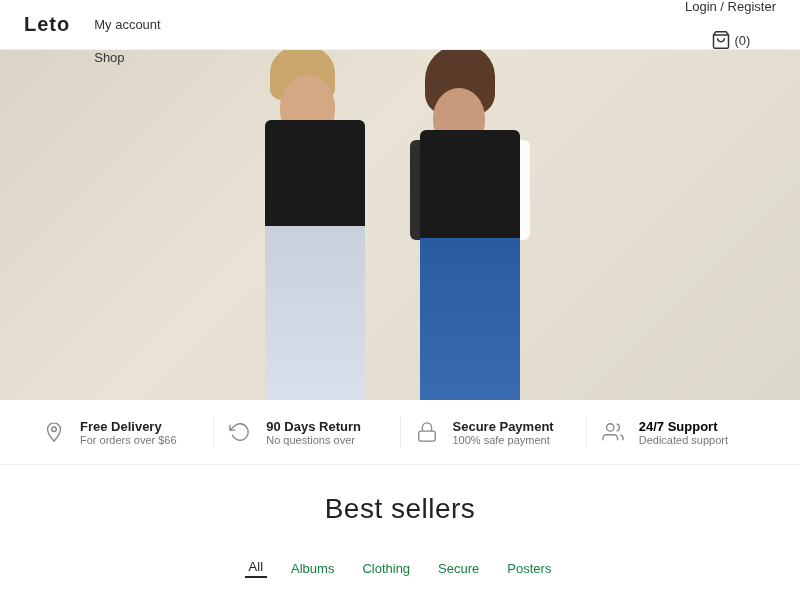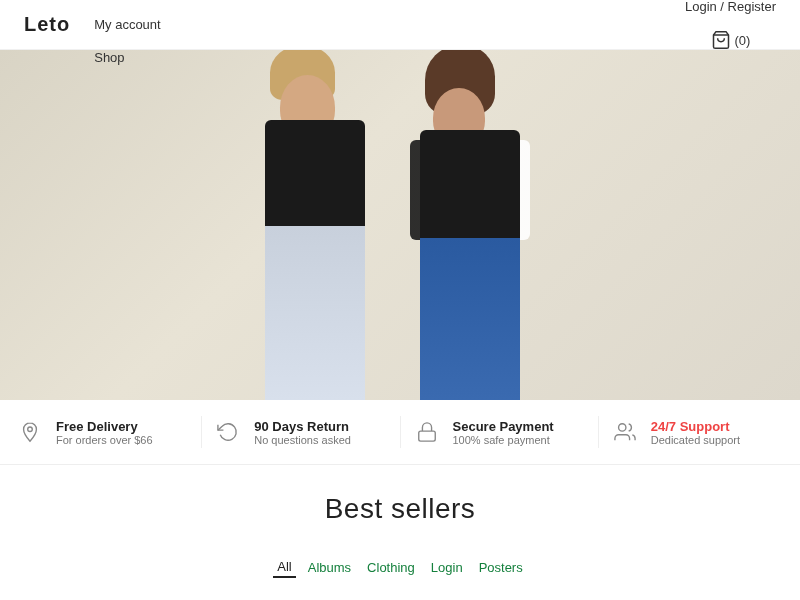--- a/index.html
+++ b/index.html
@@ -130,21 +130,21 @@
       width: 70px;
       height: 70px;
       background: #5a3a28;
       border-radius: 50% 45% 30% 30%;
     }
 
     
     .features-bar {
       display: flex;
       align-items: center;
-      padding: 16px 4px;
+      padding: 16px 28px;
       border-bottom: 1px solid #eee;
       background: #fff;
     }
     .feature-item {
       display: flex;
       align-items: center;
       gap: 10px;
       flex: 1;
       padding: 0 10px;
     }
@@ -162,21 +162,21 @@
     .feature-text .title { font-size: 13px; font-weight: 600; color: #222; }
     .feature-text .subtitle { font-size: 11px; color: #777; }
 
     
     .best-sellers {
       padding: 28px 0 16px;
       text-align: center;
       background: #fff;
     }
     .best-sellers h2 { font-size: 28px; font-weight: 400; color: #222; margin-bottom: 32px; letter-spacing: 0.5px; }
-    .filter-tabs { display: flex; align-items: center; justify-content: center; gap: 8px; }
+    .filter-tabs { display: flex; align-items: flex-end; justify-content: center; gap: 20px; }
     .filter-tab {
       font-size: 13px;
       color: #15803d;
       cursor: pointer;
       padding: 2px 4px;
       text-decoration: none;
     }
     .filter-tab.active { color: #222; border-bottom: 2px solid #222; font-weight: 500; }
 
     
@@ -270,21 +270,21 @@
 
   <div class="feature-item">
     <div class="feature-icon">
       <svg width="22" height="22" viewBox="0 0 24 24" fill="none" stroke="#888" stroke-width="1.5">
         <polyline points="1 4 1 10 7 10"></polyline>
         <path d="M3.51 15a9 9 0 102.13-9.36L1 10"></path>
       </svg>
     </div>
     <div class="feature-text">
       <div class="title">90 Days Return</div>
-      <div class="subtitle">No questions asked</div>
+      <div class="subtitle">No questions over</div>
     </div>
   </div>
 
   <div class="feature-item">
     <div class="feature-icon">
       <svg width="22" height="22" viewBox="0 0 24 24" fill="none" stroke="#888" stroke-width="1.5">
         <rect x="3" y="11" width="18" height="11" rx="2" ry="2"></rect>
         <path d="M7 11V7a5 5 0 0110 0v4"></path>
       </svg>
     </div>
@@ -297,34 +297,34 @@
   <div class="feature-item">
     <div class="feature-icon">
       <svg width="22" height="22" viewBox="0 0 24 24" fill="none" stroke="#888" stroke-width="1.5">
         <path d="M17 21v-2a4 4 0 00-4-4H5a4 4 0 00-4 4v2"></path>
         <circle cx="9" cy="7" r="4"></circle>
         <path d="M23 21v-2a4 4 0 00-3-3.87"></path>
         <path d="M16 3.13a4 4 0 010 7.75"></path>
       </svg>
     </div>
     <div class="feature-text">
-      <div class="title" style="color: #ef4444;">24/7 Support</div>
+      <div class="title" style="color: #000000;">24/7 Support</div>
       <div class="subtitle">Dedicated support</div>
     </div>
   </div>
 
 </div>
 
 <section class="best-sellers">
   <h2>Best sellers</h2>
   <div class="filter-tabs">
     <a href="#" class="filter-tab active">All</a>
     <a href="#" class="filter-tab">Albums</a>
     <a href="#" class="filter-tab">Clothing</a>
-    <a href="#" class="filter-tab">Login</a>
+    <a href="#" class="filter-tab">Secure</a>
     <a href="#" class="filter-tab">Posters</a>
   </div>
 </section>
 
 <div class="products-preview">
   <div class="product-card">
     <div class="product-img">
       <div class="circle"></div>
     </div>
   </div>

